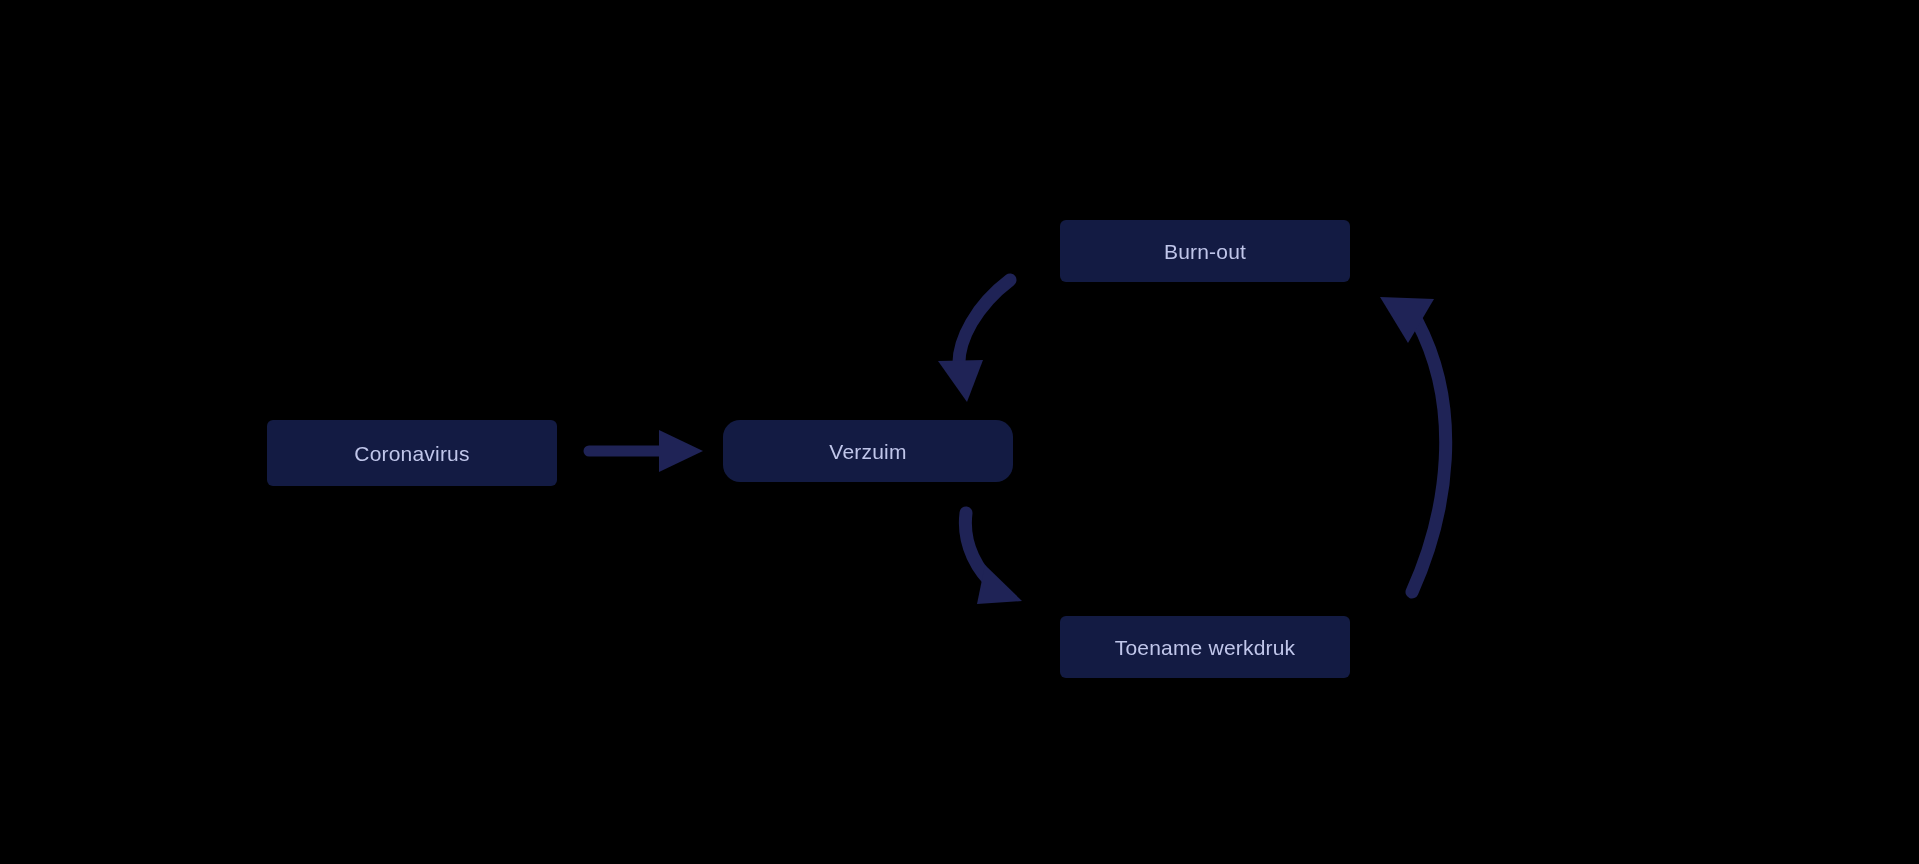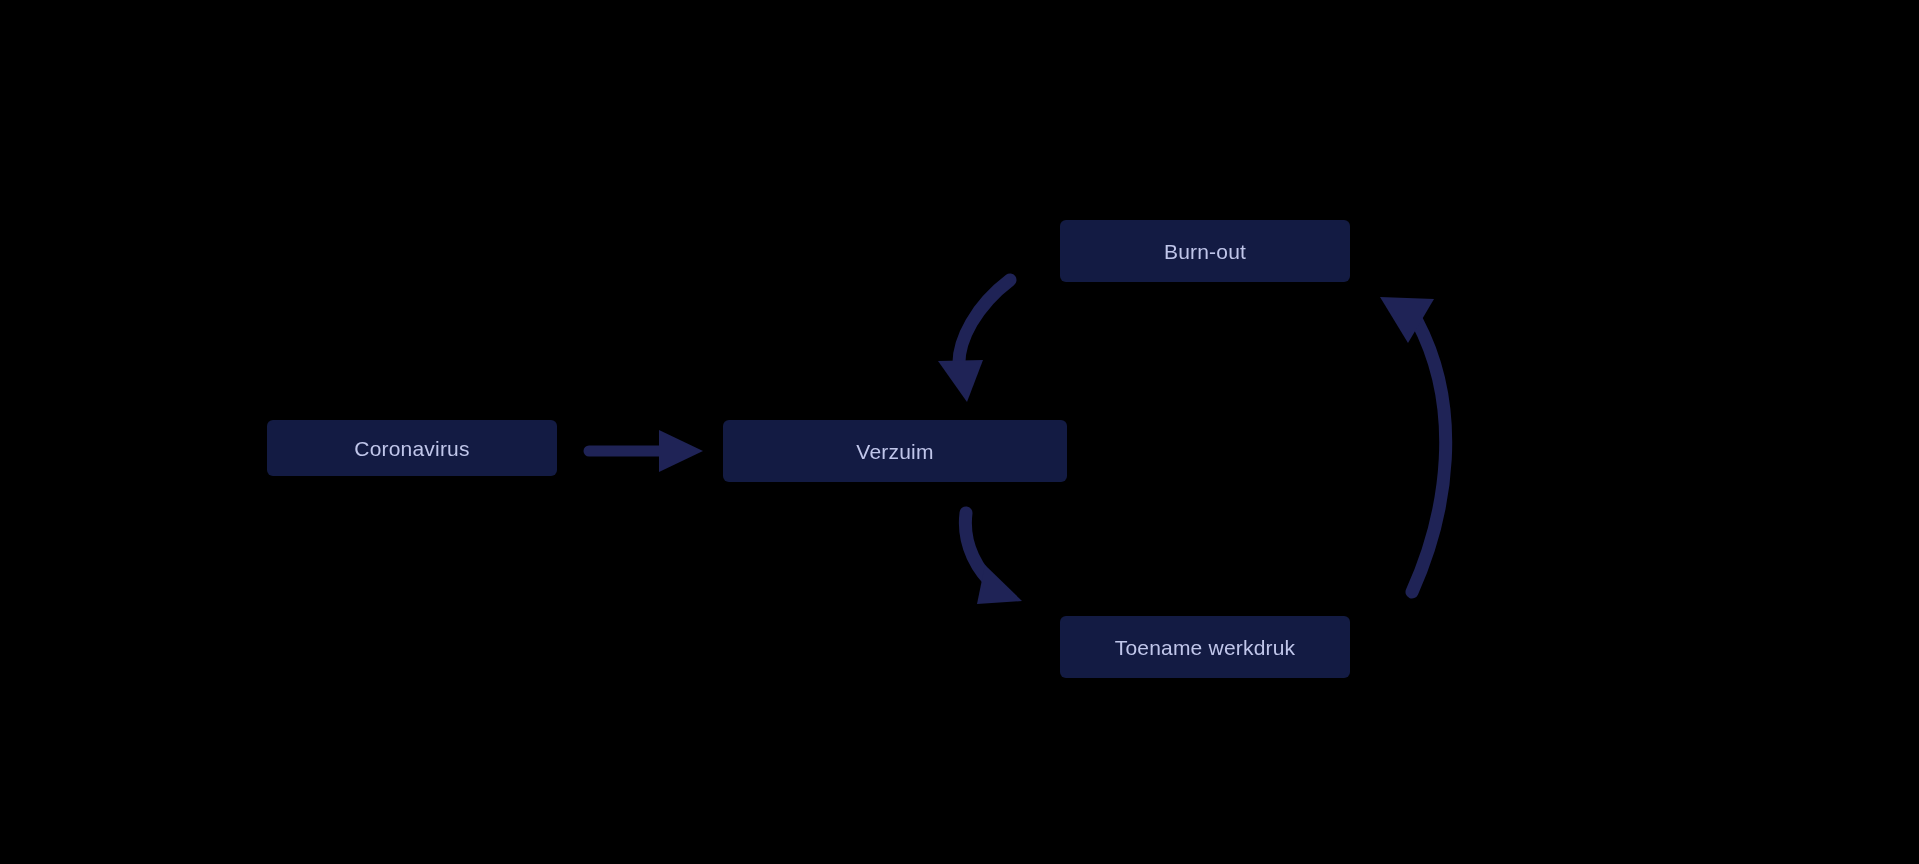--- a/index.html
+++ b/index.html
@@ -41,22 +41,22 @@
   .node-label {
     color: #c0c6ea;
     font-family: "Liberation Sans", sans-serif;
     font-size: 21px;
     font-weight: 400;
     letter-spacing: 0.2px;
     line-height: 1;
     white-space: nowrap;
     -webkit-font-smoothing: antialiased;
   }
-  #node-coronavirus { left: 267px; top: 420px; width: 290px; height: 56px; }
-  #node-verzuim     { left: 723px; top: 420px; width: 344px; height: 62px; }
+  #node-coronavirus { left: 267px; top: 420px; width: 290px; height: 66px; }
+  #node-verzuim     { left: 723px; top: 420px; width: 290px; height: 62px; border-radius: 17px; }
   #node-burnout     { left: 1060px; top: 220px; width: 290px; height: 62px; }
   #node-werkdruk    { left: 1060px; top: 616px; width: 290px; height: 62px; }
 </style>
 </head>
 <body>
 
 <div id="canvas">
 
   <svg id="edge-layer" viewBox="0 0 1919 864" width="1919" height="864" xmlns="http://www.w3.org/2000/svg">
 

